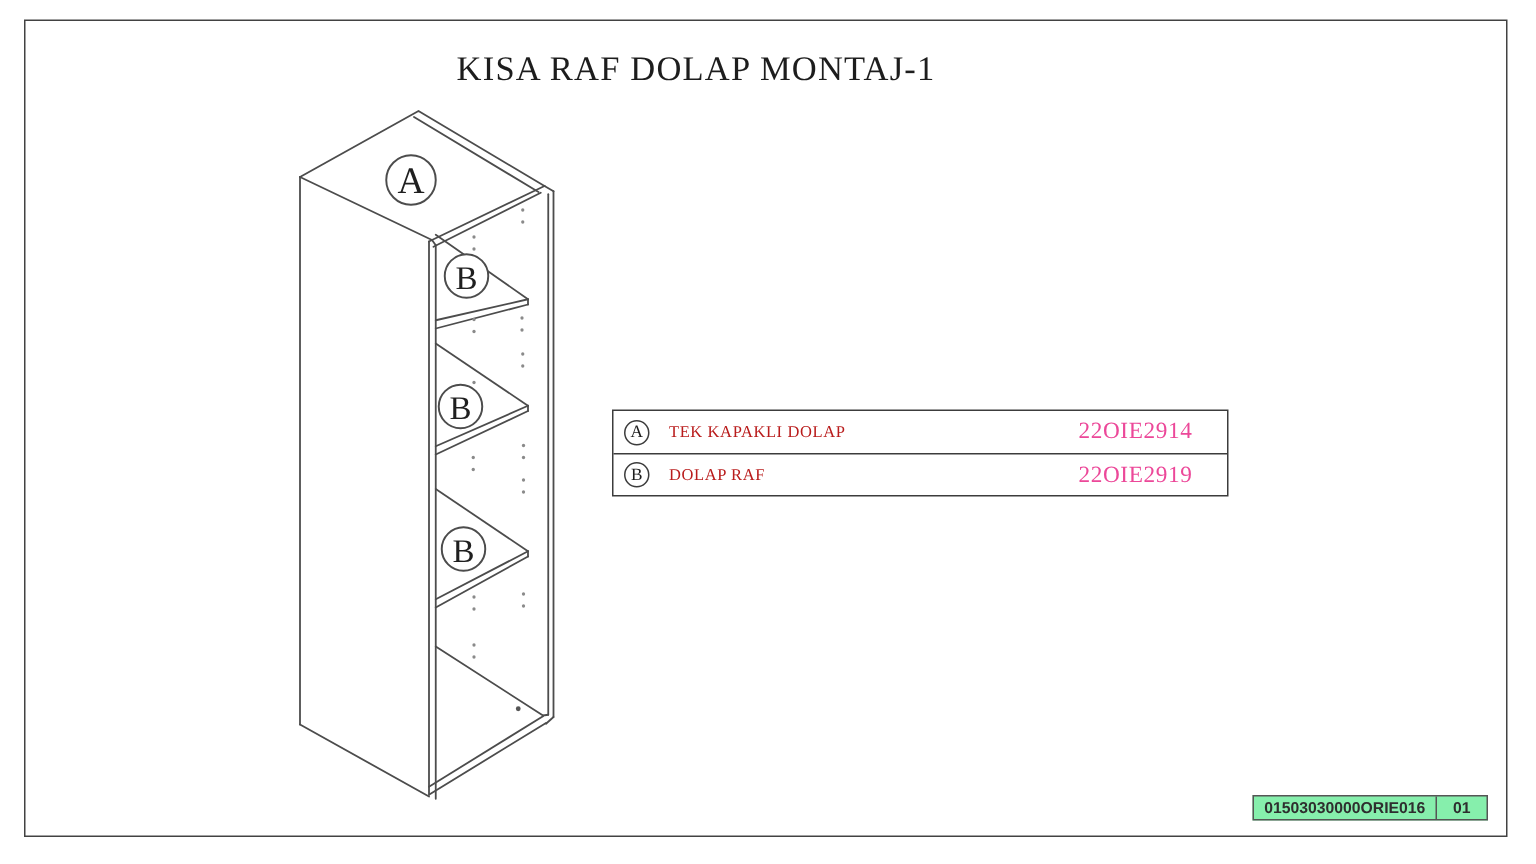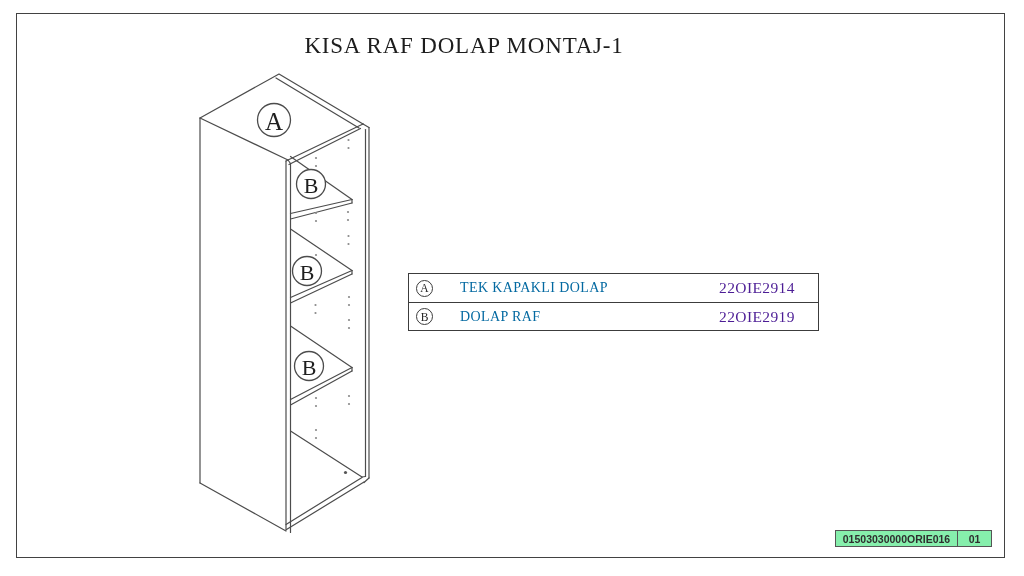--- a/index.html
+++ b/index.html
@@ -69,32 +69,32 @@
     border: 1px solid #3c3c3c;
     border-radius: 50%;
     display: flex;
     align-items: center;
     justify-content: center;
     font-size: 11.5px;
     color: #1d1d1d;
     flex: 0 0 auto;
   }
   .part-name {
-    margin-left: 27px;
-    font-size: 14px;
+    margin-left: 13px;
+    font-size: 11px;
     letter-spacing: 0.4px;
-    color: #0369a1;
+    color: #b91c1c;
     white-space: nowrap;
   }
   .part-code {
     position: absolute;
     left: 310px;
     font-size: 15.5px;
     letter-spacing: 0.4px;
-    color: #4c1d95;
+    color: #ec4899;
   }
   .doc-code-box {
     position: absolute;
     left: 835px; top: 530px;
     height: 17px;
     display: flex;
     border: 1.2px solid #555555;
     background: #86efac;
   }
   .doc-code-cell {

